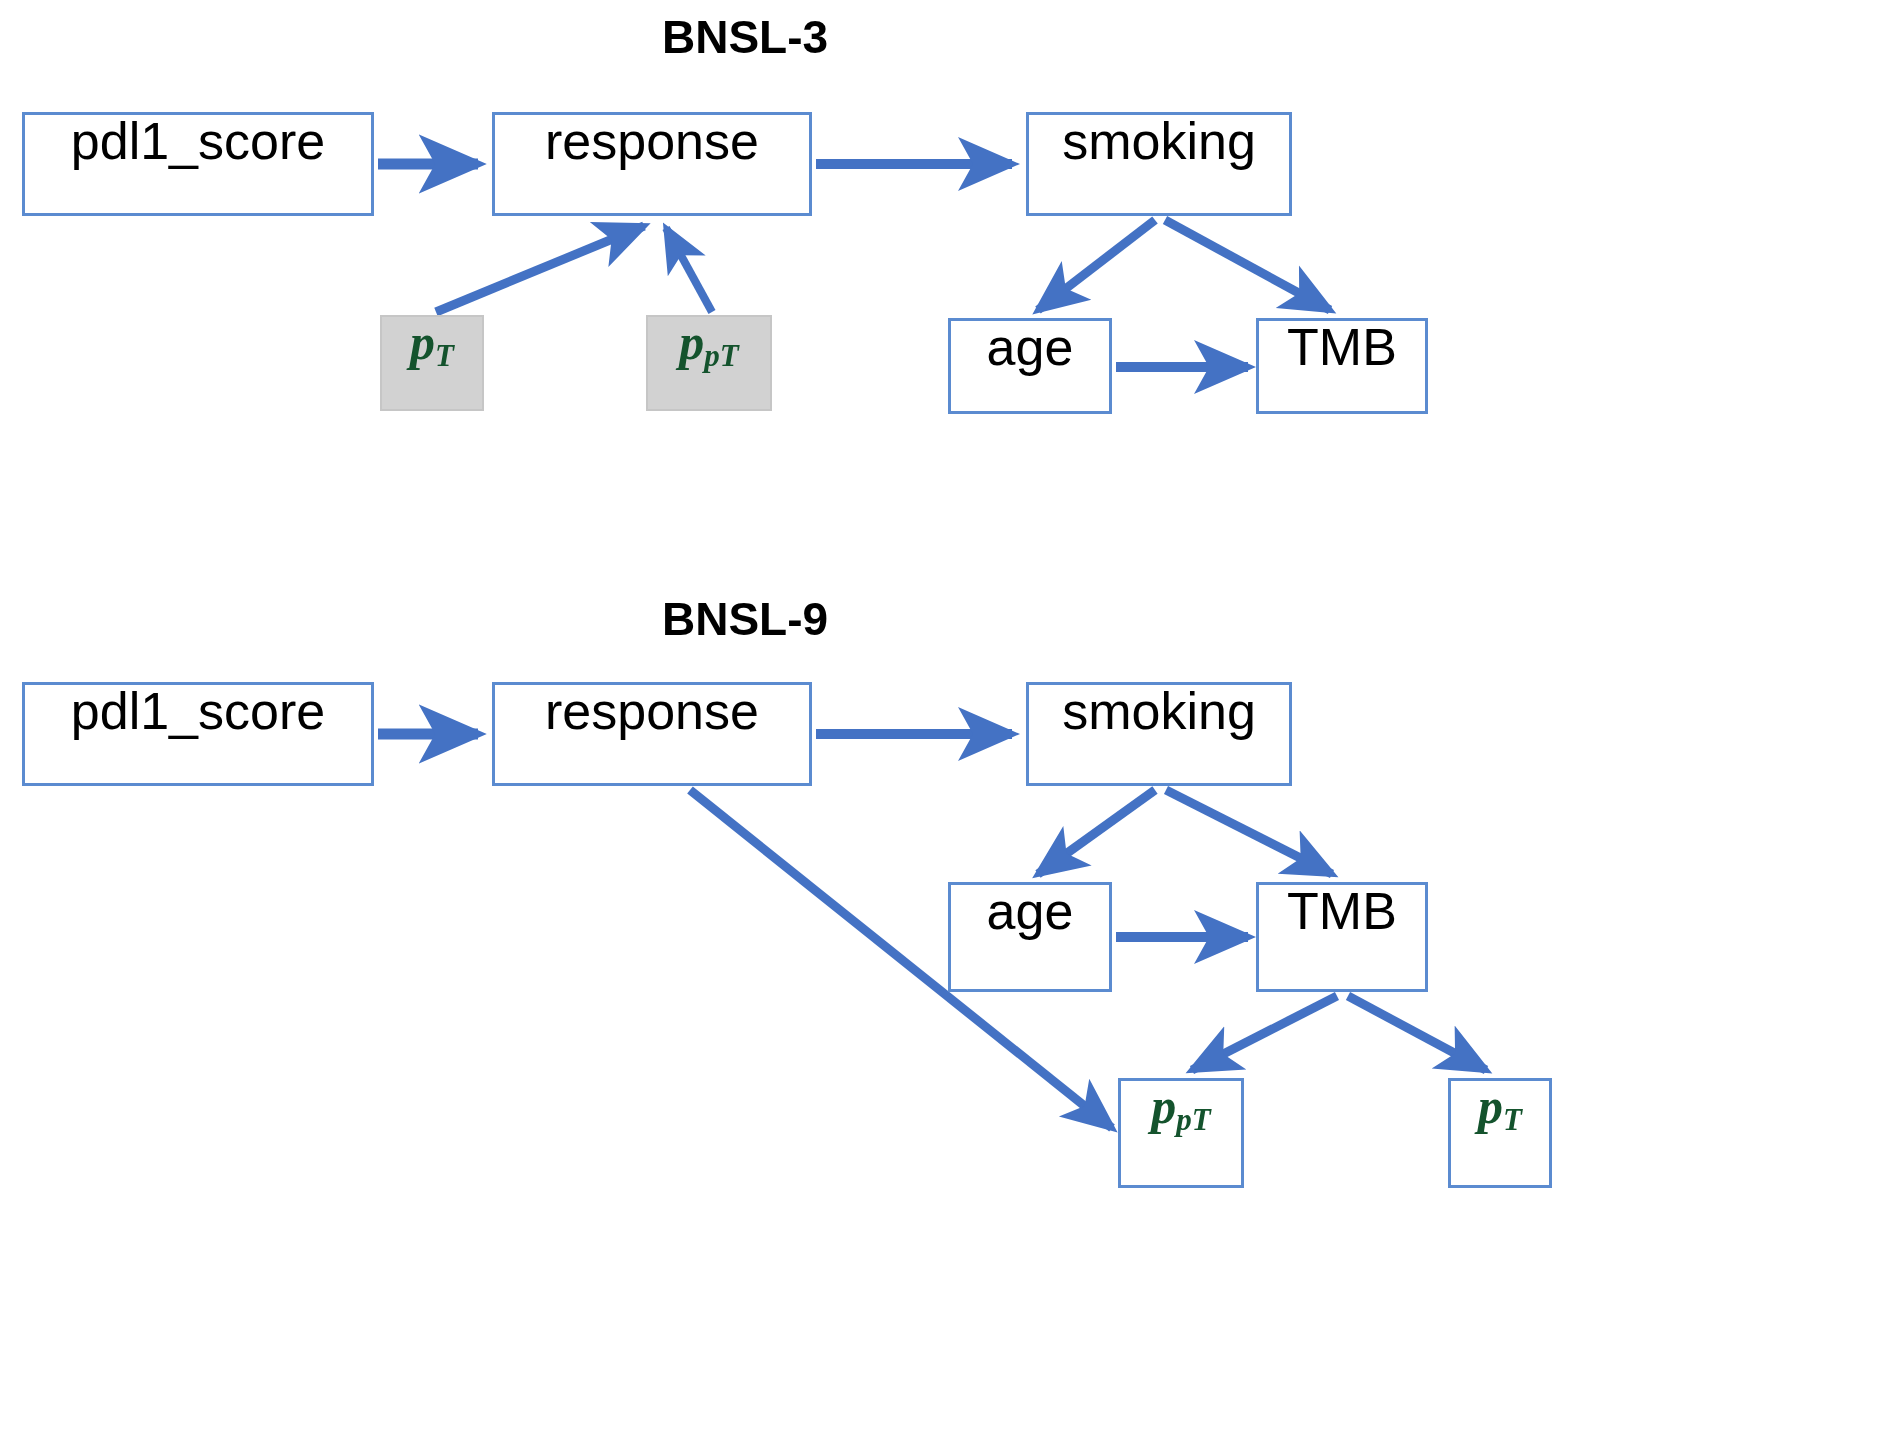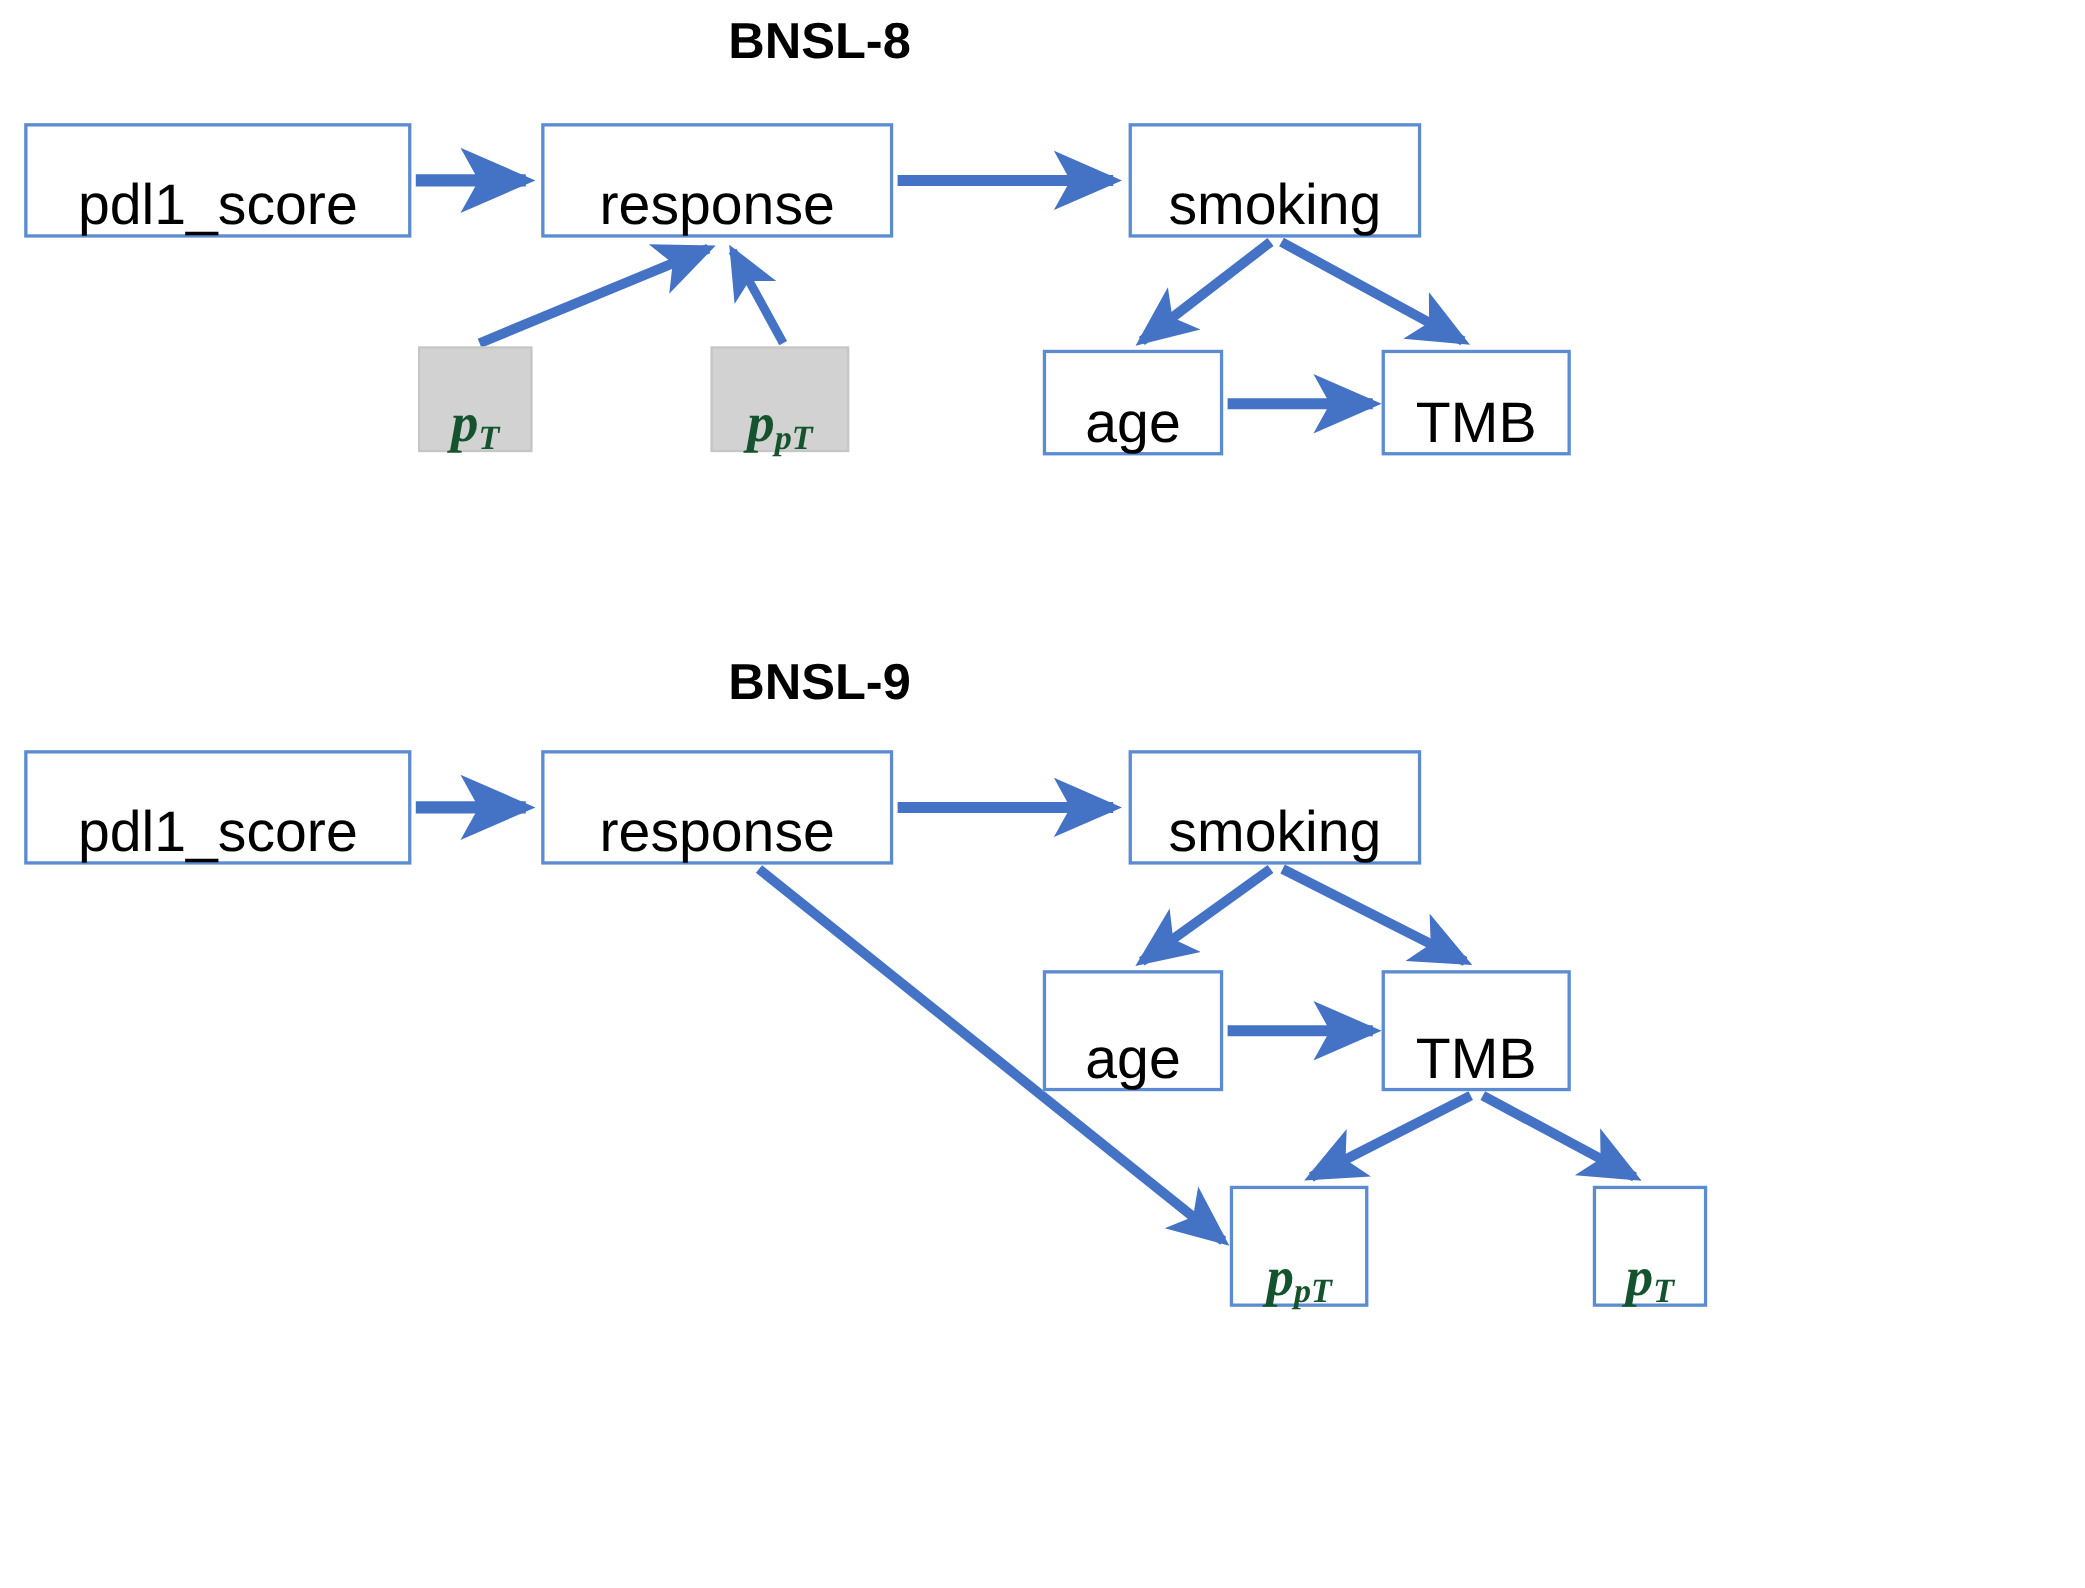--- a/index.html
+++ b/index.html
@@ -31,21 +31,21 @@
     font-size: 46px;
     color: #000000;
     letter-spacing: 0px;
     white-space: nowrap;
     text-align: center;
   }
   .node {
     position: absolute;
     box-sizing: border-box;
     display: flex;
-    align-items: flex-end;
+    align-items: flex-start;
     justify-content: center;
     color: #000000;
     line-height: 1;
   }
   .node-white {
     background: #ffffff;
     border: 3px solid #5B8BD0;
   }
   .node-grey {
     background: #D2D2D2;
@@ -126,21 +126,21 @@
       <line x1="690" y1="790" x2="1112" y2="1128" stroke="#4472C4" stroke-width="9" marker-end="url(#ah)"></line>
     </g>
     <g>
       <line x1="1337" y1="996" x2="1192" y2="1070" stroke="#4472C4" stroke-width="9" marker-end="url(#ah)"></line>
     </g>
     <g>
       <line x1="1348" y1="996" x2="1486" y2="1070" stroke="#4472C4" stroke-width="9" marker-end="url(#ah)"></line>
     </g>
   </svg>
 
-  <div class="diagram-title" style="left:555px; top:10px; width:380px;">BNSL-8</div>
+  <div class="diagram-title" style="left:555px; top:10px; width:380px;">BNSL-3</div>
 
   <div class="node node-white" style="left:22px; top:112px; width:352px; height:104px;">
     <span class="node-label">pdl1_score</span>
   </div>
 
   <div class="node node-white" style="left:492px; top:112px; width:320px; height:104px;">
     <span class="node-label">response</span>
   </div>
 
   <div class="node node-white" style="left:1026px; top:112px; width:266px; height:104px;">

